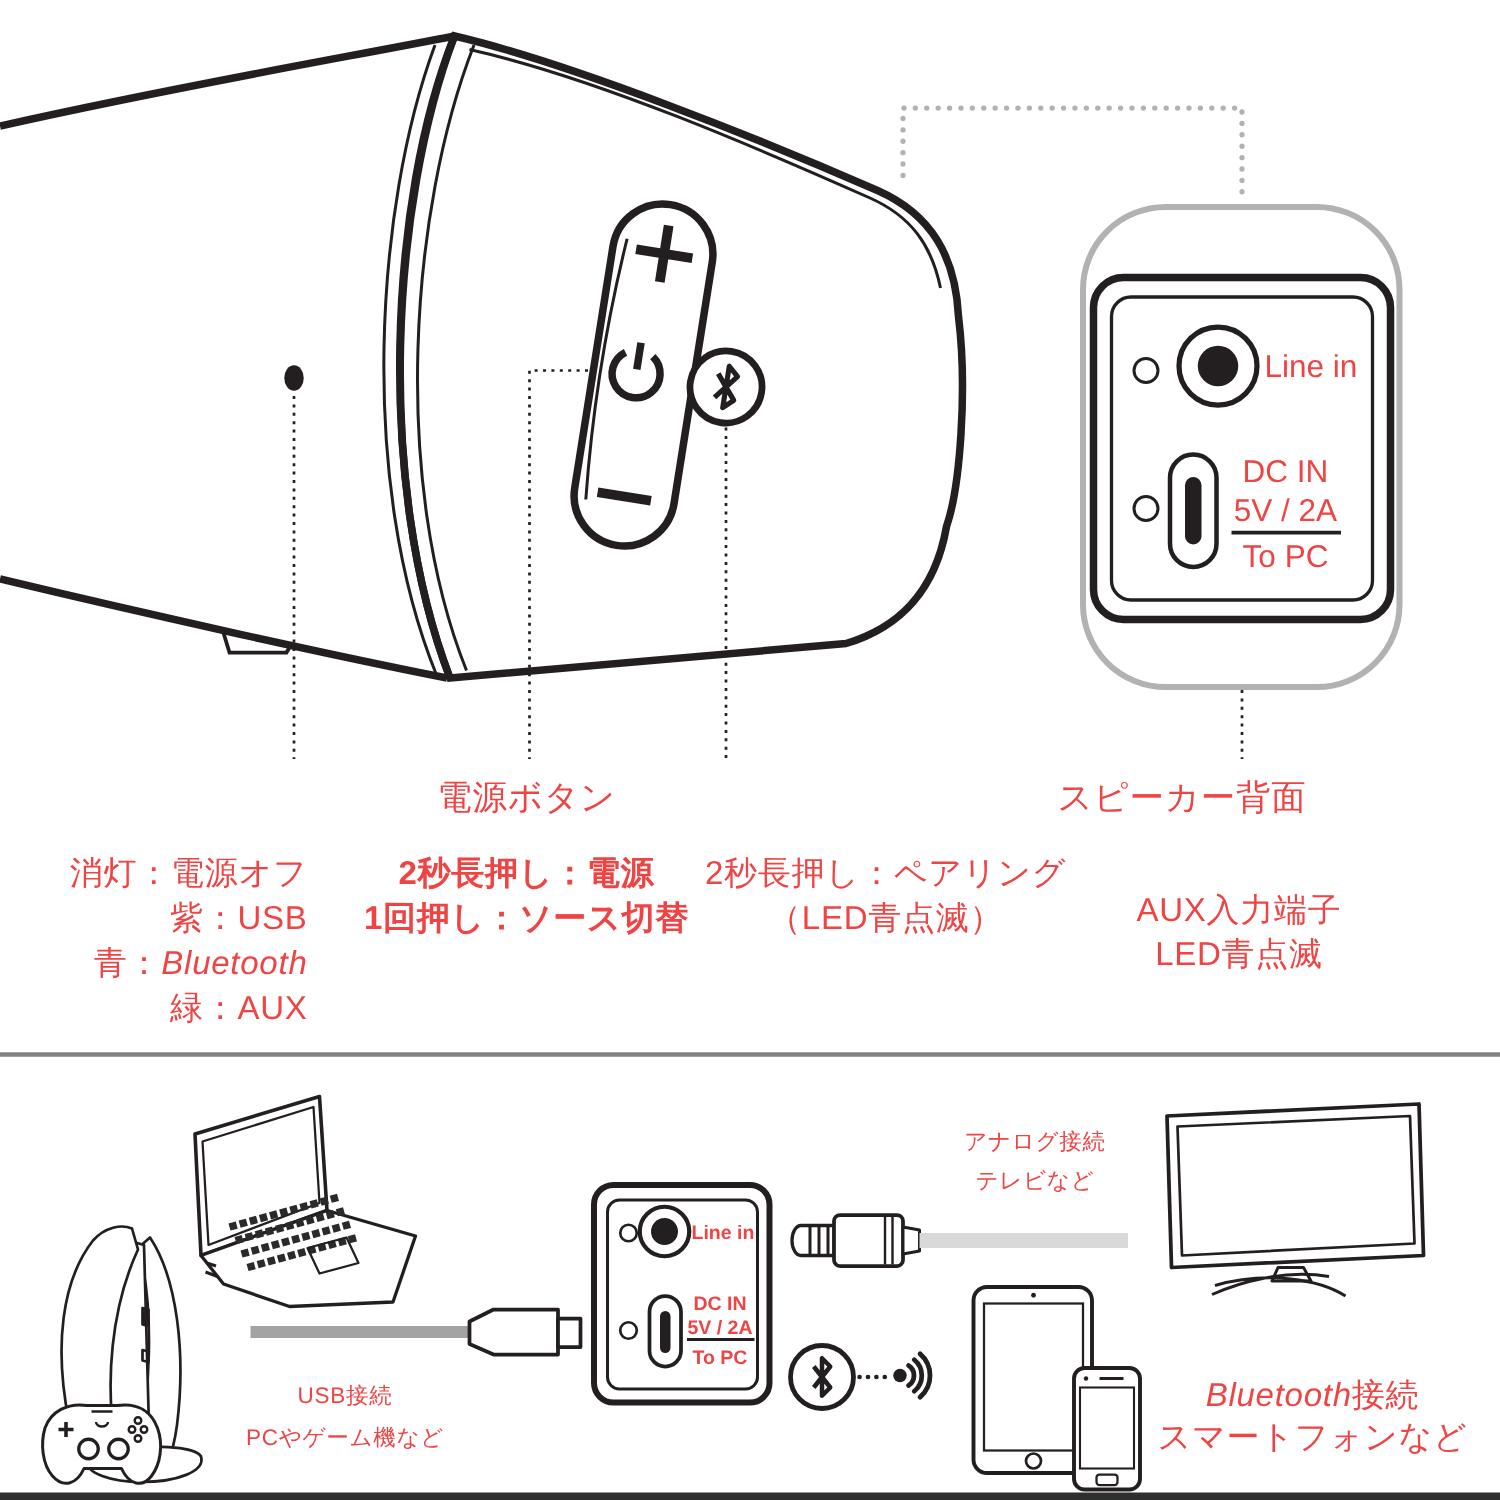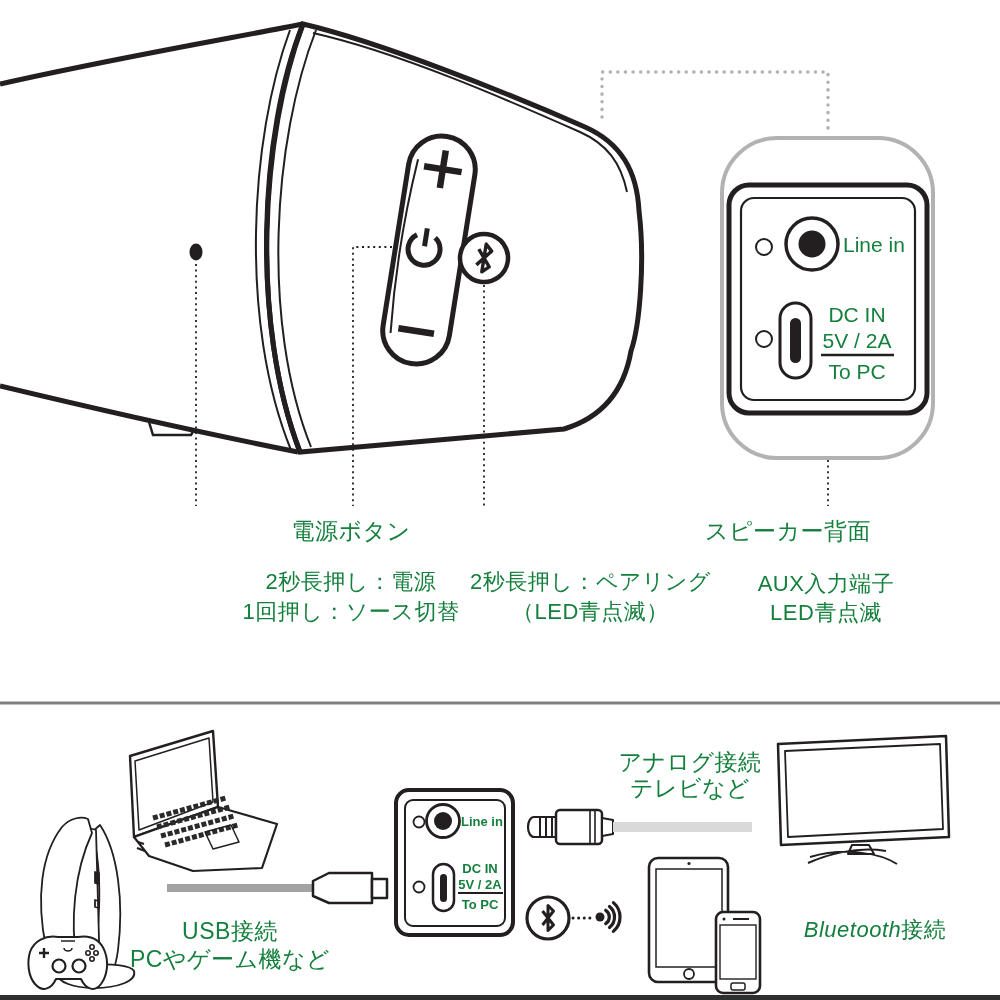--- a/index.html
+++ b/index.html
@@ -1,27 +1,27 @@
 <!DOCTYPE html>
 <html><head>
 <meta charset="utf-8">
 <style>
   html,body{margin:0;padding:0;background:#fff;}
   .page{position:relative;width:1000px;height:1000px;background:#fff;overflow:hidden;
         font-family:"Liberation Sans","DejaVu Sans",sans-serif;color:#231f20;}
   svg{position:absolute;left:0;top:0;}
-  .t{position:absolute;color:#15803d;white-space:nowrap;}
+  .t{position:absolute;color:#ef4444;white-space:nowrap;}
   .lbl{font-size:23px;letter-spacing:0.5px;}
   .det{font-size:22px;line-height:30px;letter-spacing:0.5px;text-align:center;}
   .ctr{text-align:center;}
   .rgt{text-align:right;}
   .it{font-style:italic;}
   .panel-txt{font-size:21px;line-height:25px;}
   .panel-txt-sm{font-size:13px;line-height:15px;font-weight:600;}
-  .conn-lbl{font-size:23px;line-height:28px;letter-spacing:0.5px;}
+  .conn-lbl{font-size:15px;line-height:28px;letter-spacing:0.5px;}
 </style>
 </head>
 <body>
 
 <div class="page">
 
   <svg width="1000" height="1000" viewBox="0 0 1000 1000">
 
     <g stroke="#231f20" fill="none">
 
@@ -180,29 +180,35 @@
       <rect x="720" y="925" width="36" height="54" stroke-width="1.4" fill="none"></rect>
       <rect x="731" y="983" width="14" height="7" rx="2" stroke-width="1.5" fill="none"></rect>
     </g>
 
     <rect x="0" y="995" width="1000" height="5" fill="#2f2f2f" stroke="none"></rect>
   </svg>
 
   <div class="t lbl ctr" style="left:271px;top:516px;width:160px;">電源ボタン</div>
   <div class="t lbl ctr" style="left:703px;top:516px;width:170px;">スピーカー背面</div>
 
-  <div class="t det ctr" style="left:228px;top:567px;width:246px;">
+  <div class="t det rgt" style="left:20px;top:567px;width:185px;">
+    <div>消灯：電源オフ</div>
+    <div>紫：USB</div>
+    <div><span>青：</span><span class="it">Bluetooth</span></div>
+    <div>緑：AUX</div>
+  </div>
+  <div class="t det ctr" style="left:228px;top:567px;width:246px;font-weight:bold;">
     <div>2秒長押し：電源</div>
     <div>1回押し：ソース切替</div>
   </div>
   <div class="t det" style="left:470px;top:567px;">
     <div>2秒長押し：ペアリング</div>
     <div>（LED青点滅）</div>
   </div>
-  <div class="t det ctr" style="left:746px;top:569px;width:160px;line-height:29px;">
+  <div class="t det ctr" style="left:746px;top:592px;width:160px;line-height:29px;">
     <div>AUX入力端子</div>
     <div>LED青点滅</div>
   </div>
 
   <div class="t panel-txt" style="left:843px;top:232px;">Line in</div>
   <div class="t panel-txt ctr" style="left:818px;top:302px;width:78px;">DC IN</div>
   <div class="t panel-txt ctr" style="left:816px;top:328px;width:82px;">5V / 2A</div>
   <div class="t panel-txt ctr" style="left:818px;top:359px;width:78px;">To PC</div>
 
   <div class="t panel-txt-sm" style="left:461px;top:814px;">Line in</div>
@@ -213,15 +219,16 @@
   <div class="t conn-lbl ctr" style="left:115px;top:917px;width:230px;">
     <div>USB接続</div>
     <div>PCやゲーム機など</div>
   </div>
   <div class="t conn-lbl ctr" style="left:590px;top:749px;width:200px;line-height:26px;">
     <div>アナログ接続</div>
     <div>テレビなど</div>
   </div>
   <div class="t conn-lbl ctr" style="left:765px;top:916px;width:220px;font-size:22px;text-align:center;">
     <div><span class="it">Bluetooth</span><span>接続</span></div>
+    <div>スマートフォンなど</div>
   </div>
 
 </div>
 
 </body></html>

